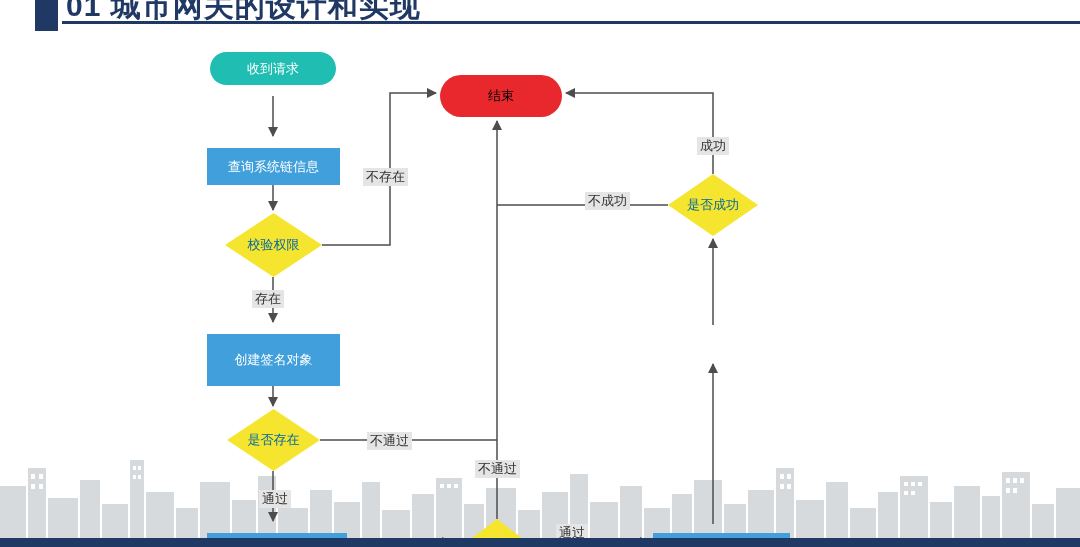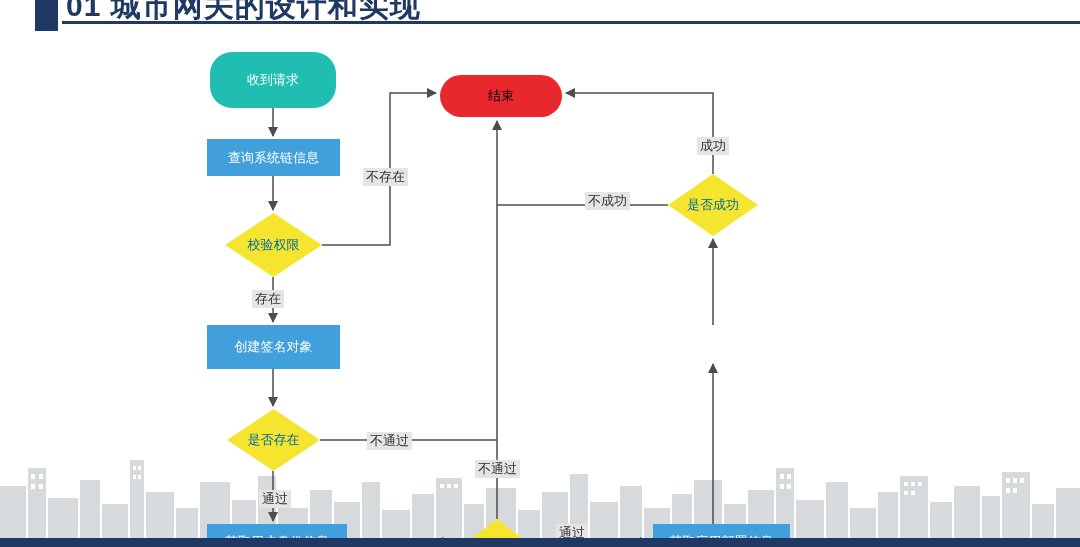--- a/index.html
+++ b/index.html
@@ -17,21 +17,21 @@
   .skyline .b{fill:var(--color-skyline,#d7dadd);}
   .skyline .w{fill:#ffffff;}
 
   
   .connectors{position:absolute;left:0;top:0;z-index:2;}
   .connectors path{stroke:var(--color-line,#4d4d4d);stroke-width:1.5;fill:none;}
   #arrowhead path{fill:var(--color-line,#4d4d4d);stroke:none;}
 
   
   .node{position:absolute;display:flex;align-items:center;justify-content:center;font-size:13px;z-index:3;box-sizing:border-box;text-align:center;}
-  .process{background:var(--color-process,#41a0dc);color:#ffffff;}
+  .process{background:var(--color-process,#41a0dc);color:#ffffff;margin-top:9px;}
   .stadium-start{background:var(--color-start,#1fbdb2);color:#ffffff;border-radius:22px;}
   .stadium-end{background:var(--color-end,#e8282d);color:#000000;border-radius:21px;}
   .diamond{color:#0369a1;}
   .diamond .shape{position:absolute;left:0;top:0;right:0;bottom:0;background:var(--color-decision,#f6e52f);clip-path:polygon(50% 0,100% 50%,50% 100%,0 50%);}
   .diamond .dlabel{position:relative;z-index:1;}
 
   
   .edge-label{position:absolute;font-size:13px;color:#333333;background:#e5e5e5;padding:0 3px;z-index:4;white-space:nowrap;}
 </style>
 </head>
@@ -130,38 +130,38 @@
     <path d="M273 471 V521" marker-end="url(#arrowhead)"></path>
     <path d="M347 542 H451" marker-end="url(#arrowhead)"></path>
     <path d="M539 542 H649" marker-end="url(#arrowhead)"></path>
     <path d="M497 519 V121" marker-end="url(#arrowhead)"></path>
     <path d="M713 524 V364" marker-end="url(#arrowhead)"></path>
     <path d="M713 325 V239" marker-end="url(#arrowhead)"></path>
     <path d="M713 174 V93 H566" marker-end="url(#arrowhead)"></path>
     <path d="M668 205 H497"></path>
   </svg>
 
-  <div class="node stadium-start" style="left:210px;top:52px;width:126px;height:56px;">
+  <div class="node stadium-start" style="left:210px;top:52px;width:126px;height:33px;">
     <span>收到请求</span>
   </div>
 
   <div class="node process" style="left:207px;top:139px;width:133px;height:37px;">
     <span>查询系统链信息</span>
   </div>
 
   <div class="node diamond" style="left:225px;top:213px;width:97px;height:64px;">
     <span class="shape"></span>
     <span class="dlabel">校验权限</span>
   </div>
 
   <div class="node stadium-end" style="left:440px;top:75px;width:122px;height:42px;">
     <span>结束</span>
   </div>
 
-  <div class="node process" style="left:207px;top:325px;width:133px;height:44px;">
+  <div class="node process" style="left:207px;top:325px;width:133px;height:52px;">
     <span>创建签名对象</span>
   </div>
 
   <div class="node diamond" style="left:227px;top:409px;width:93px;height:62px;">
     <span class="shape"></span>
     <span class="dlabel">是否存在</span>
   </div>
 
   <div class="node process" style="left:207px;top:524px;width:140px;height:36px;">
     <span>获取用户身份信息</span>

